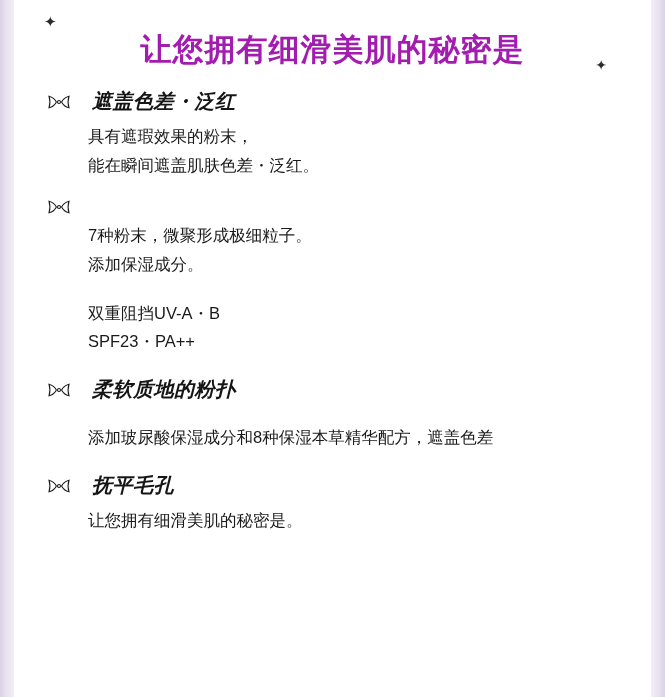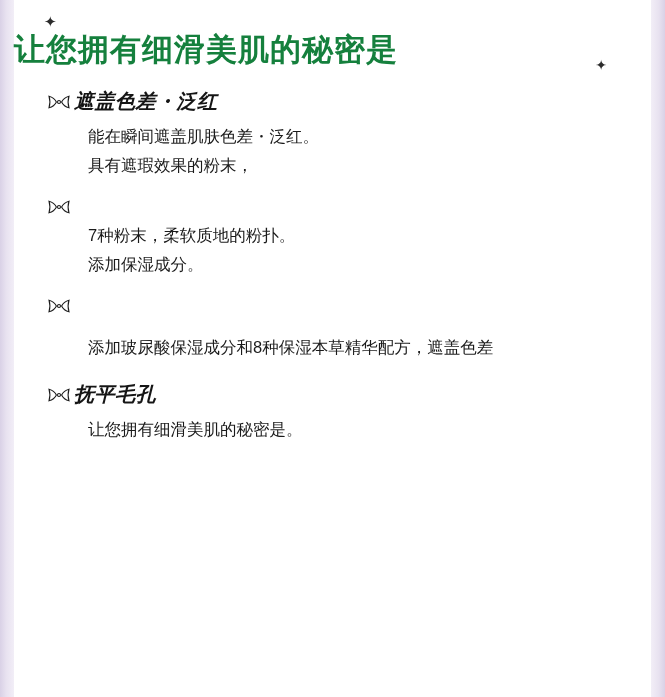--- a/index.html
+++ b/index.html
@@ -46,21 +46,22 @@
   .heading-wrap {
     position: relative;
     margin: 18px 0 8px 0;
     height: 62px;
   }
   .heading {
     font-family: "DejaVu Serif", "Liberation Serif", serif;
     font-weight: bold;
     font-size: 31px;
     letter-spacing: 1px;
-    color: #15803d;
+    color: #a21caf;
+    text-align: center;
     line-height: 62px;
     white-space: nowrap;
   }
   .sparkle {
     position: absolute;
     color: #2b2b2b;
     font-size: 13px;
     line-height: 1;
     user-select: none;
   }
@@ -71,21 +72,21 @@
   .sections {
     margin: 4px 0 0 0;
     padding: 0 0 0 34px;
   }
   .section {
     margin-bottom: 20px;
   }
   .section-head {
     display: flex;
     align-items: center;
-    gap: 4px;
+    gap: 22px;
     margin-bottom: 7px;
   }
   .bow-icon {
     display: inline-block;
     width: 22px;
     height: 14px;
     flex: 0 0 22px;
   }
   .section-title {
     font-family: "DejaVu Serif", "Liberation Serif", serif;
@@ -128,53 +129,58 @@
         <span class="bow-icon">
           <svg viewBox="0 0 22 14" width="22" height="14" aria-hidden="true">
             <path d="M1 1.2 C5 2.2 7.6 5.4 8.4 7 C7.6 8.6 5 11.8 1 12.8 C2.2 9 2.2 5 1 1.2 Z" fill="none" stroke="#1a1a1a" stroke-width="1.1"></path>
             <path d="M21 1.2 C17 2.2 14.4 5.4 13.6 7 C14.4 8.6 17 11.8 21 12.8 C19.8 9 19.8 5 21 1.2 Z" fill="none" stroke="#1a1a1a" stroke-width="1.1"></path>
             <circle cx="11" cy="7" r="1.5" fill="none" stroke="#1a1a1a" stroke-width="1.1"></circle>
           </svg>
         </span>
         <span class="section-title">遮盖色差・泛红</span>
       </div>
       <div class="section-body">
+        <span class="line">具有遮瑕效果的粉末，</span>
         <span class="line">能在瞬间遮盖肌肤色差・泛红。</span>
-        <span class="line">具有遮瑕效果的粉末，</span>
-      </div>
-    </div>
-
-    <div class="section">
-      <div class="section-head">
-        <span class="bow-icon">
-          <svg viewBox="0 0 22 14" width="22" height="14" aria-hidden="true">
-            <path d="M1 1.2 C5 2.2 7.6 5.4 8.4 7 C7.6 8.6 5 11.8 1 12.8 C2.2 9 2.2 5 1 1.2 Z" fill="none" stroke="#1a1a1a" stroke-width="1.1"></path>
-            <path d="M21 1.2 C17 2.2 14.4 5.4 13.6 7 C14.4 8.6 17 11.8 21 12.8 C19.8 9 19.8 5 21 1.2 Z" fill="none" stroke="#1a1a1a" stroke-width="1.1"></path>
-            <circle cx="11" cy="7" r="1.5" fill="none" stroke="#1a1a1a" stroke-width="1.1"></circle>
-          </svg>
-        </span>
-      </div>
-      <div class="section-body">
-        <span class="line">7种粉末，柔软质地的粉扑。</span>
+      </div>
+    </div>
+
+    <div class="section">
+      <div class="section-head">
+        <span class="bow-icon">
+          <svg viewBox="0 0 22 14" width="22" height="14" aria-hidden="true">
+            <path d="M1 1.2 C5 2.2 7.6 5.4 8.4 7 C7.6 8.6 5 11.8 1 12.8 C2.2 9 2.2 5 1 1.2 Z" fill="none" stroke="#1a1a1a" stroke-width="1.1"></path>
+            <path d="M21 1.2 C17 2.2 14.4 5.4 13.6 7 C14.4 8.6 17 11.8 21 12.8 C19.8 9 19.8 5 21 1.2 Z" fill="none" stroke="#1a1a1a" stroke-width="1.1"></path>
+            <circle cx="11" cy="7" r="1.5" fill="none" stroke="#1a1a1a" stroke-width="1.1"></circle>
+          </svg>
+        </span>
+      </div>
+      <div class="section-body">
+        <span class="line">7种粉末，微聚形成极细粒子。</span>
         <span class="line">添加保湿成分。</span>
       </div>
     </div>
 
     <div class="section">
-    </div>
-
-    <div class="section">
-      <div class="section-head">
-        <span class="bow-icon">
-          <svg viewBox="0 0 22 14" width="22" height="14" aria-hidden="true">
-            <path d="M1 1.2 C5 2.2 7.6 5.4 8.4 7 C7.6 8.6 5 11.8 1 12.8 C2.2 9 2.2 5 1 1.2 Z" fill="none" stroke="#1a1a1a" stroke-width="1.1"></path>
-            <path d="M21 1.2 C17 2.2 14.4 5.4 13.6 7 C14.4 8.6 17 11.8 21 12.8 C19.8 9 19.8 5 21 1.2 Z" fill="none" stroke="#1a1a1a" stroke-width="1.1"></path>
-            <circle cx="11" cy="7" r="1.5" fill="none" stroke="#1a1a1a" stroke-width="1.1"></circle>
-          </svg>
-        </span>
+      <div class="section-body">
+        <span class="line">双重阻挡UV-A・B</span>
+        <span class="line">SPF23・PA++</span>
+      </div>
+    </div>
+
+    <div class="section">
+      <div class="section-head">
+        <span class="bow-icon">
+          <svg viewBox="0 0 22 14" width="22" height="14" aria-hidden="true">
+            <path d="M1 1.2 C5 2.2 7.6 5.4 8.4 7 C7.6 8.6 5 11.8 1 12.8 C2.2 9 2.2 5 1 1.2 Z" fill="none" stroke="#1a1a1a" stroke-width="1.1"></path>
+            <path d="M21 1.2 C17 2.2 14.4 5.4 13.6 7 C14.4 8.6 17 11.8 21 12.8 C19.8 9 19.8 5 21 1.2 Z" fill="none" stroke="#1a1a1a" stroke-width="1.1"></path>
+            <circle cx="11" cy="7" r="1.5" fill="none" stroke="#1a1a1a" stroke-width="1.1"></circle>
+          </svg>
+        </span>
+        <span class="section-title">柔软质地的粉扑</span>
       </div>
     </div>
 
     <div class="section">
       <div class="section-body">
         <span class="line">添加玻尿酸保湿成分和8种保湿本草精华配方，遮盖色差</span>
       </div>
     </div>
 
     <div class="section">

